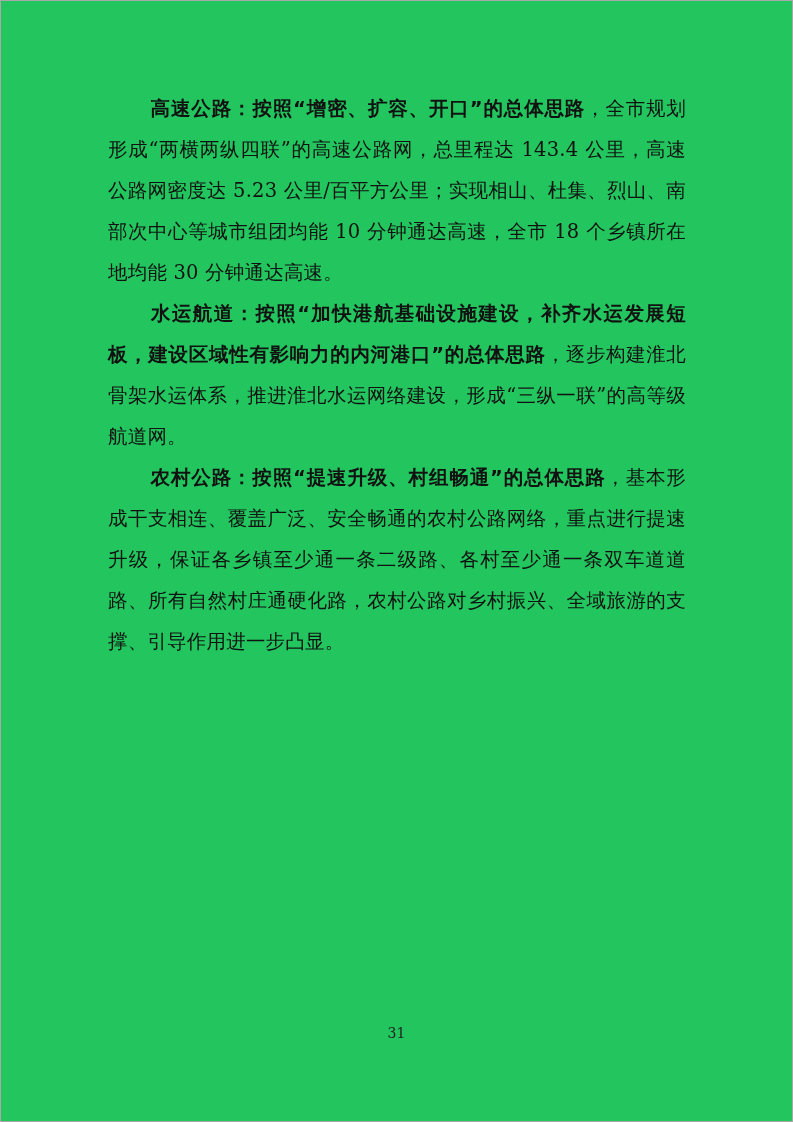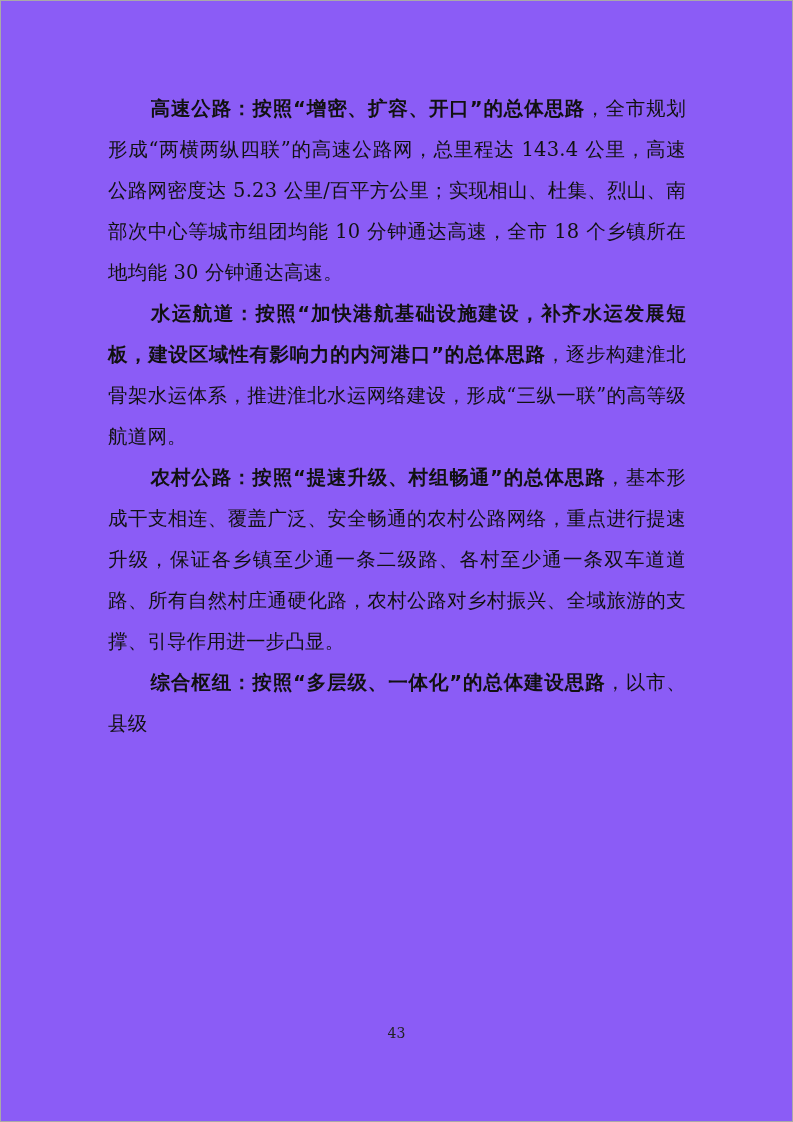--- a/index.html
+++ b/index.html
@@ -7,21 +7,21 @@
     padding: 0;
     background: #b8b8b8;
   }
   body {
     font-family: "Liberation Serif", serif;
   }
   .page {
     position: relative;
     width: 793px;
     height: 1122px;
-    background: #8b5cf6;
+    background: #22c55e;
     margin: 0 auto;
     overflow: hidden;
     box-sizing: border-box;
   }
   .page-border {
     position: absolute;
     left: 0;
     top: 0;
     width: 793px;
     height: 1122px;
@@ -79,18 +79,17 @@
   <div class="content">
 
     <p class="para"><span class="indent"></span><span class="lead">高速公路：按照“增密、扩容、开口”的总体思路</span><span class="body-run">，全市规划形成“两横两纵四联”的高速公路网，总里程达 143.4 公里，高速公路网密度达 5.23 公里/百平方公里；实现相山、杜集、烈山、南部次中心等城市组团均能 10 分钟通达高速，全市 18 个乡镇所在地均能 30 分钟通达高速。</span></p>
 
 
 
     <p class="para"><span class="indent"></span><span class="lead">水运航道：按照“加快港航基础设施建设，补齐水运发展短板，建设区域性有影响力的内河港口”的总体思路</span><span class="body-run">，逐步构建淮北骨架水运体系，推进淮北水运网络建设，形成“三纵一联”的高等级航道网。</span></p>
 
     <p class="para"><span class="indent"></span><span class="lead">农村公路：按照“提速升级、村组畅通”的总体思路</span><span class="body-run">，基本形成干支相连、覆盖广泛、安全畅通的农村公路网络，重点进行提速升级，保证各乡镇至少通一条二级路、各村至少通一条双车道道路、所有自然村庄通硬化路，农村公路对乡村振兴、全域旅游的支撑、引导作用进一步凸显。</span></p>
 
-    <p class="para"><span class="indent"></span><span class="lead">综合枢纽：按照“多层级、一体化”的总体建设思路</span><span class="body-run">，以市、县级</span></p>
 
   </div>
 
-  <div class="pagenum">43</div>
+  <div class="pagenum">31</div>
 </div>
 
 </body></html>

